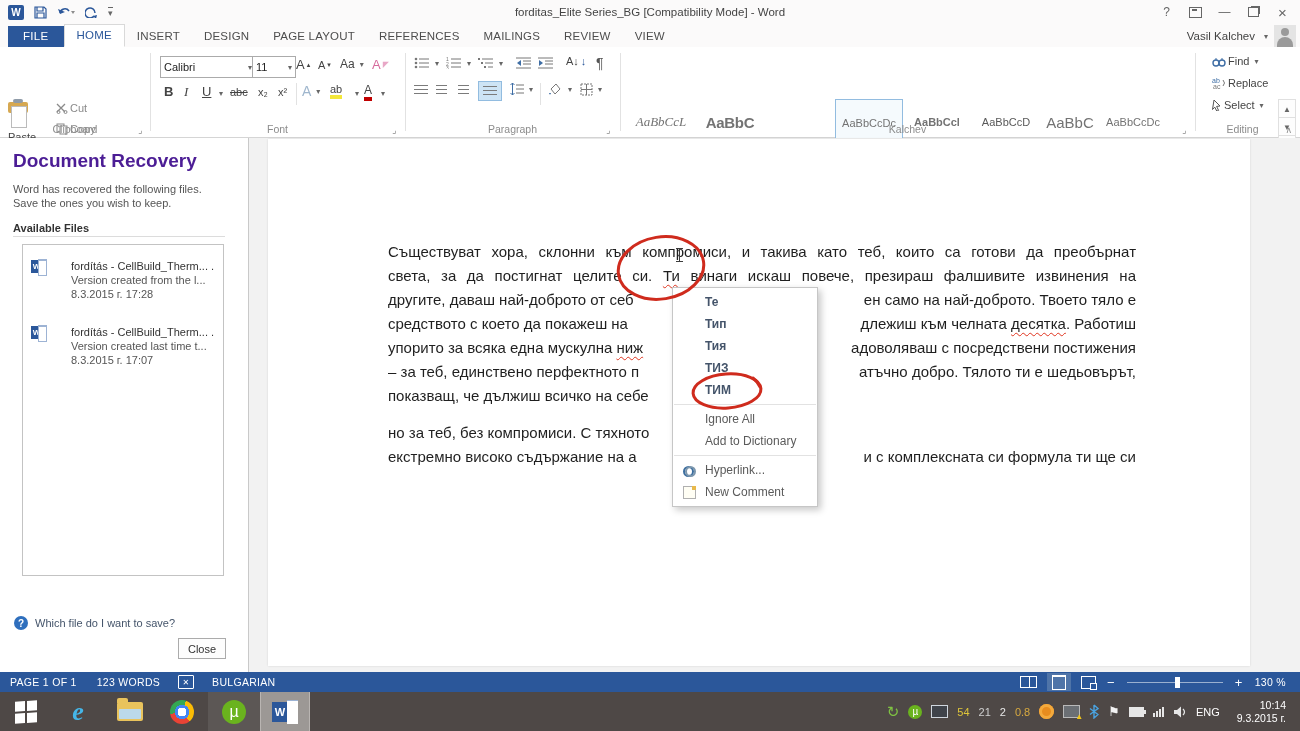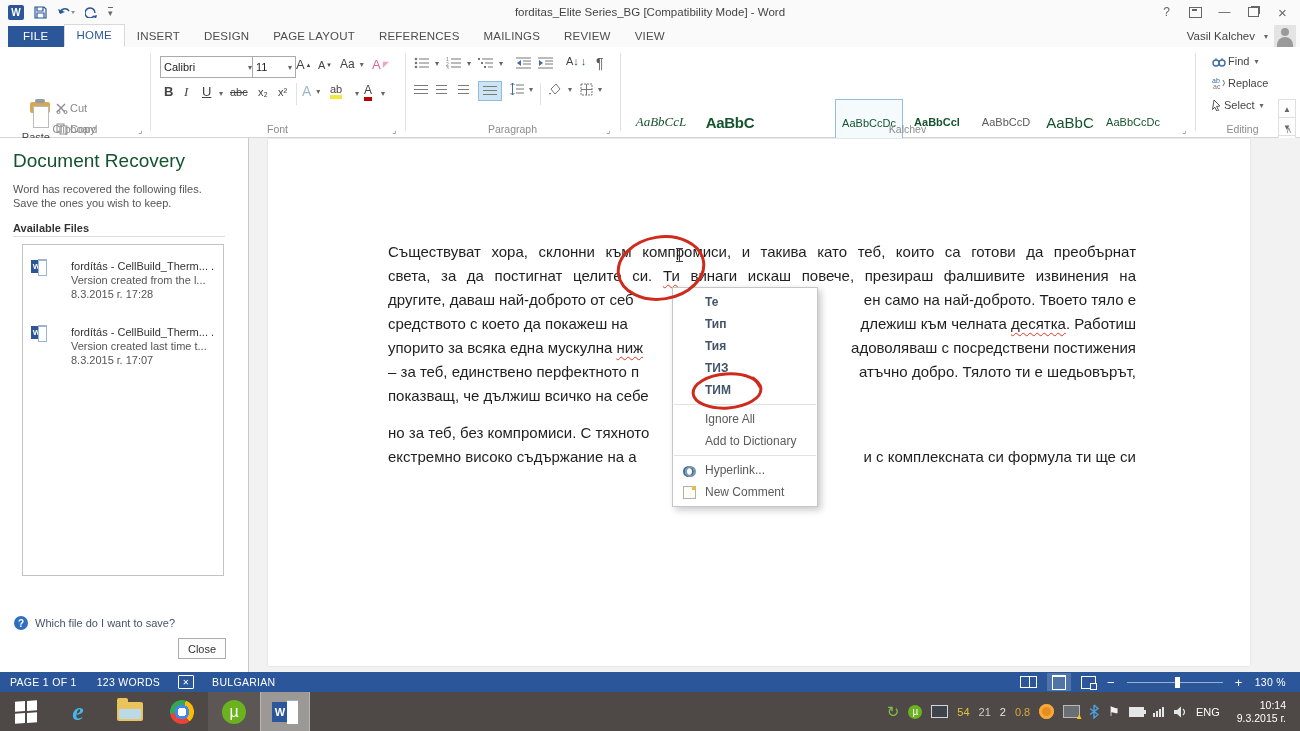--- a/index.html
+++ b/index.html
@@ -32,36 +32,36 @@
   .glabel{position:absolute;bottom:2px;font-size:10.5px;color:#8c8c8c;text-align:center}
   .launcher{position:absolute;bottom:2px;font-size:9px;color:#8c8c8c}
   .combo{position:absolute;height:20px;border:1px solid #ababab;background:#fff;display:flex;align-items:center;
          justify-content:space-between;padding:0 3px;font-size:11px;color:#222}
   .caret{font-size:8px;color:#666;margin-left:3px}
   .rbtn{position:absolute;display:flex;align-items:center;gap:2px;color:#444}
   .bars{display:inline-block;width:14px;height:10px;
         background:repeating-linear-gradient(to bottom,#7b7b7b 0 1.5px,transparent 1.5px 4px)}
   .bars.short{width:11px}
   .sel-box{background:#cde4f5;border:1px solid #92bce0}
-  #paste-big{position:absolute;left:8px;top:55px;width:42px;height:68px;display:flex;flex-direction:column;align-items:flex-end;gap:18px}
+  #paste-big{position:absolute;left:8px;top:55px;width:42px;height:68px;display:flex;flex-direction:column;align-items:flex-start;gap:18px}
   .clip-ic{width:20px;height:26px;background:#d6a851;border-radius:2px;position:relative}
   .clip-ic::before{content:"";position:absolute;left:3px;top:4px;width:14px;height:20px;background:#fff;border:1px solid #bbb}
   .clip-ic::after{content:"";position:absolute;left:5px;top:-3px;width:10px;height:4px;background:#8f9ba8;border-radius:2px}
   
   .style-item{position:absolute;top:52px;width:66px;height:58px;display:flex;flex-direction:column;align-items:center;justify-content:flex-end;padding-bottom:4px}
-  .style-item .prev{flex:1;display:flex;align-items:center;color:#14532d;white-space:nowrap}
+  .style-item .prev{flex:1;display:flex;align-items:center;color:#737373;white-space:nowrap}
   .style-item .nm{font-size:10.5px;color:#444;white-space:nowrap}
   .style-item.selected{border:1px solid #92bce0;background:#f5fafd}
   .gal-scroll{position:absolute;right:4px;width:16px;height:18px;border:1px solid #e0e0e0;background:#fdfdfd;
               display:flex;align-items:center;justify-content:center;font-size:8px;color:#666}
   
   #canvas{position:absolute;top:138px;left:248px;width:1052px;height:534px;background:#f2f2f2}
   #page{position:absolute;left:20px;top:1px;width:982px;height:527px;background:#fff;box-shadow:0 0 2px rgba(0,0,0,.12)}
   #recovery{position:absolute;top:138px;left:0;width:248px;height:534px;background:#fff;border-right:1px solid #c9c9c9;font-size:11px}
-  #rec-title{position:absolute;left:13px;top:12px;font-size:19px;color:#14532d;font-weight:normal}
+  #rec-title{position:absolute;left:13px;top:12px;font-size:19px;color:#4c1d95;font-weight:bold}
   #rec-desc{position:absolute;left:13px;top:44px;width:215px;color:#555;line-height:14px}
   #rec-avail{position:absolute;left:13px;top:84px;font-weight:bold;color:#333}
   #rec-rule{position:absolute;left:13px;top:98px;width:212px;height:1px;background:#dcdcdc}
   #rec-list{position:absolute;left:22px;top:106px;width:200px;height:330px;border:1px solid #c3c3c3;background:#fff}
   .rec-item{position:absolute;left:8px;display:flex;gap:24px}
   .wordfile-ic{width:16px;height:16px;position:relative;flex:0 0 16px}
   .wordfile-ic::before{content:"W";position:absolute;left:0;top:1px;width:11px;height:13px;background:#2b579a;color:#fff;
                        font-size:8px;font-weight:bold;display:flex;align-items:center;justify-content:center}
   .wordfile-ic::after{content:"";position:absolute;right:0;top:0;width:7px;height:15px;background:#fff;border:1px solid #9db3d4;
                       box-shadow:inset 0 3px 0 -2px #9db3d4, inset 0 6px 0 -5px #9db3d4}

